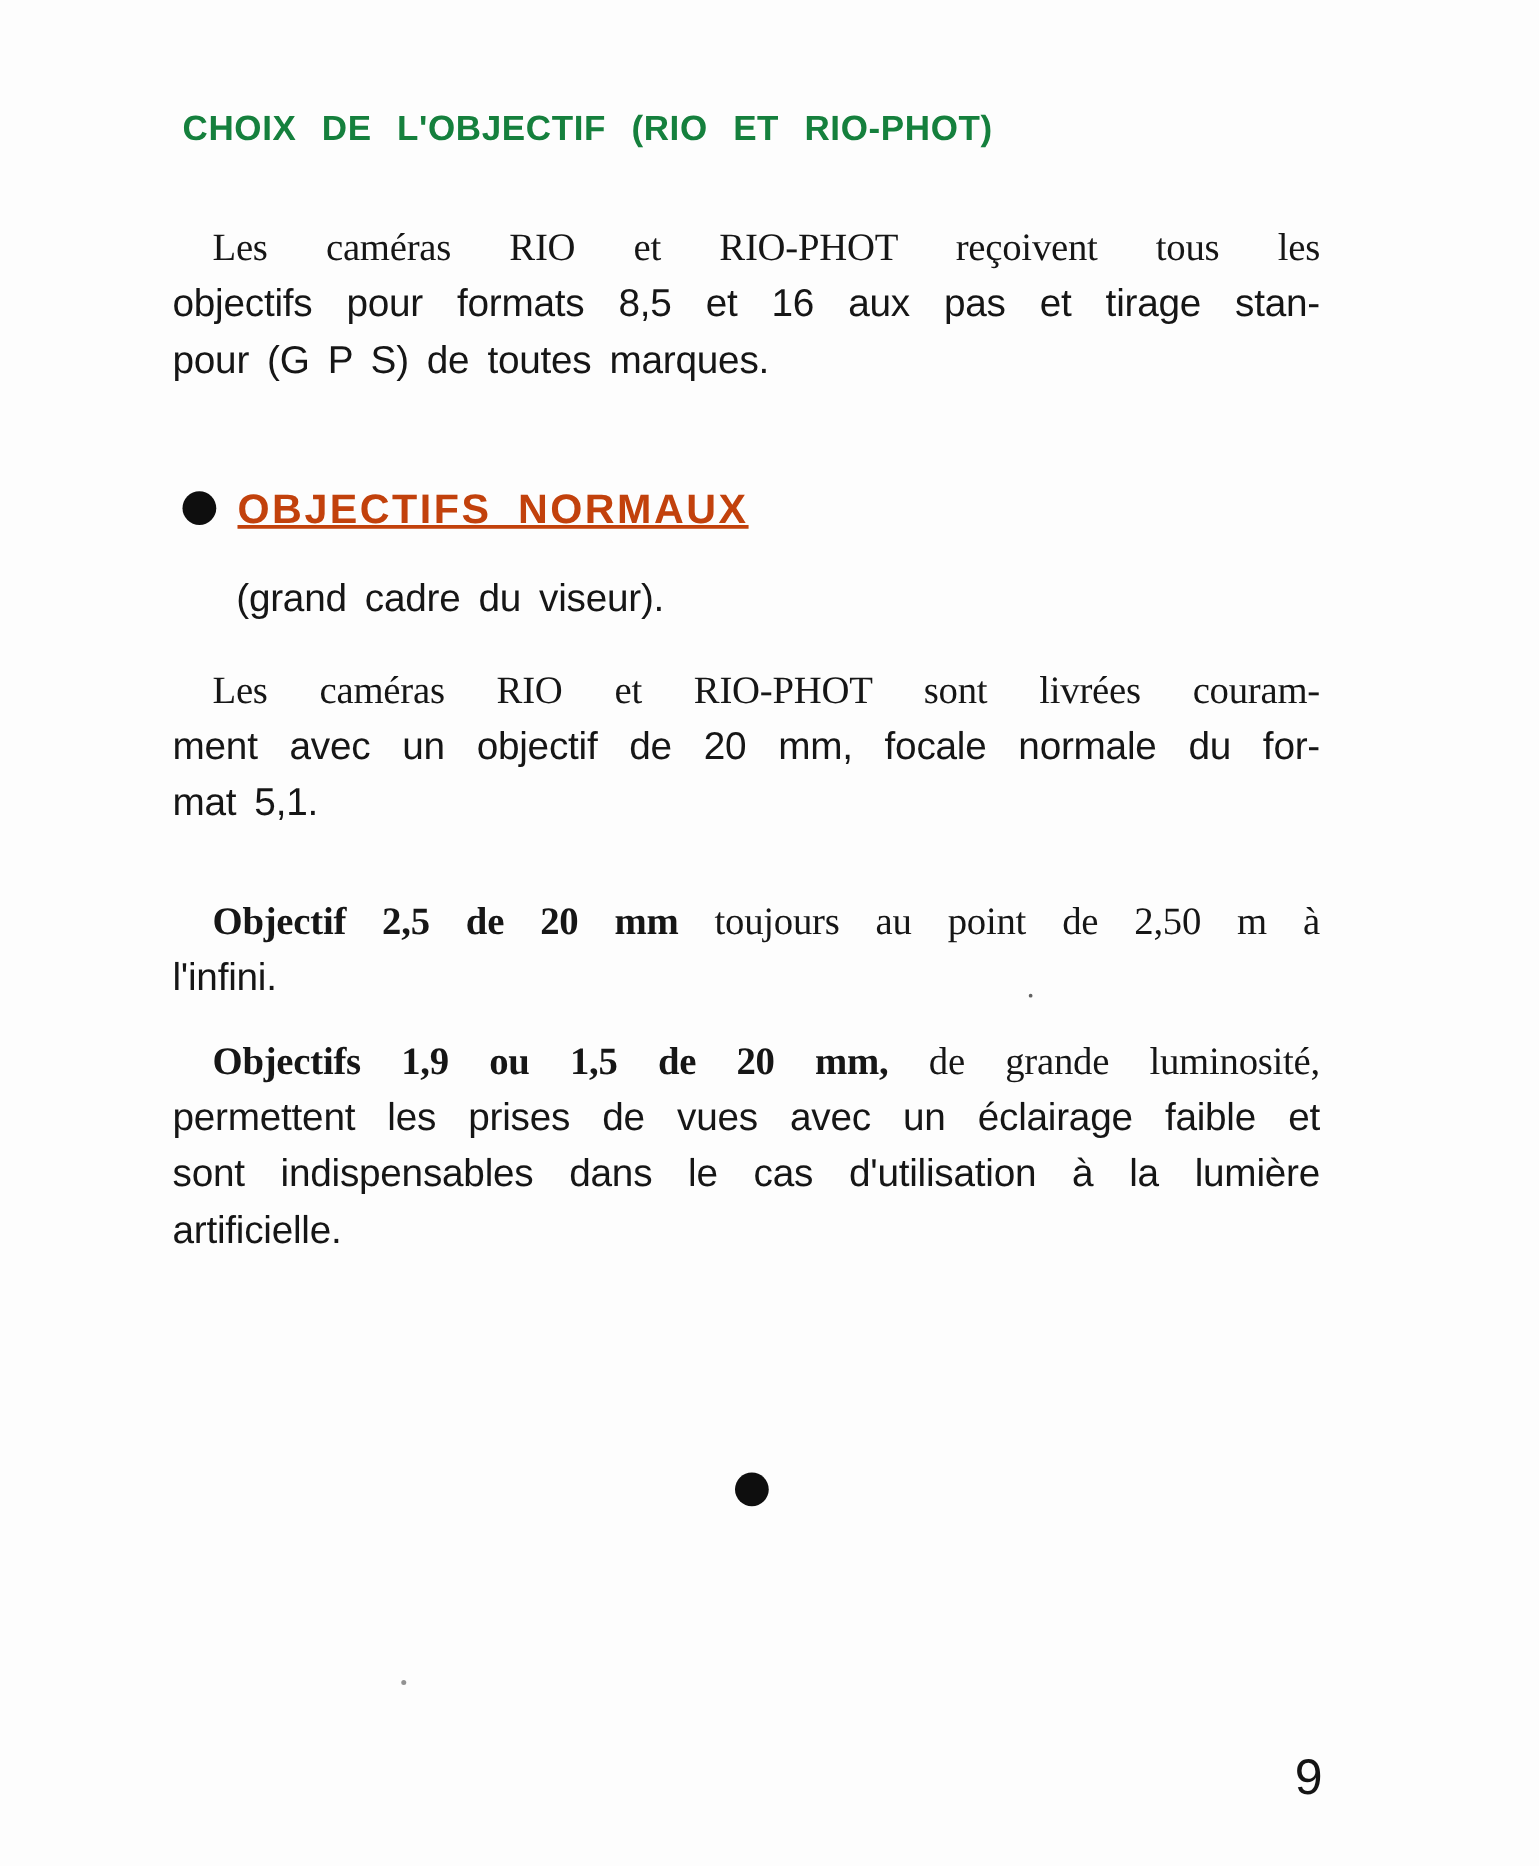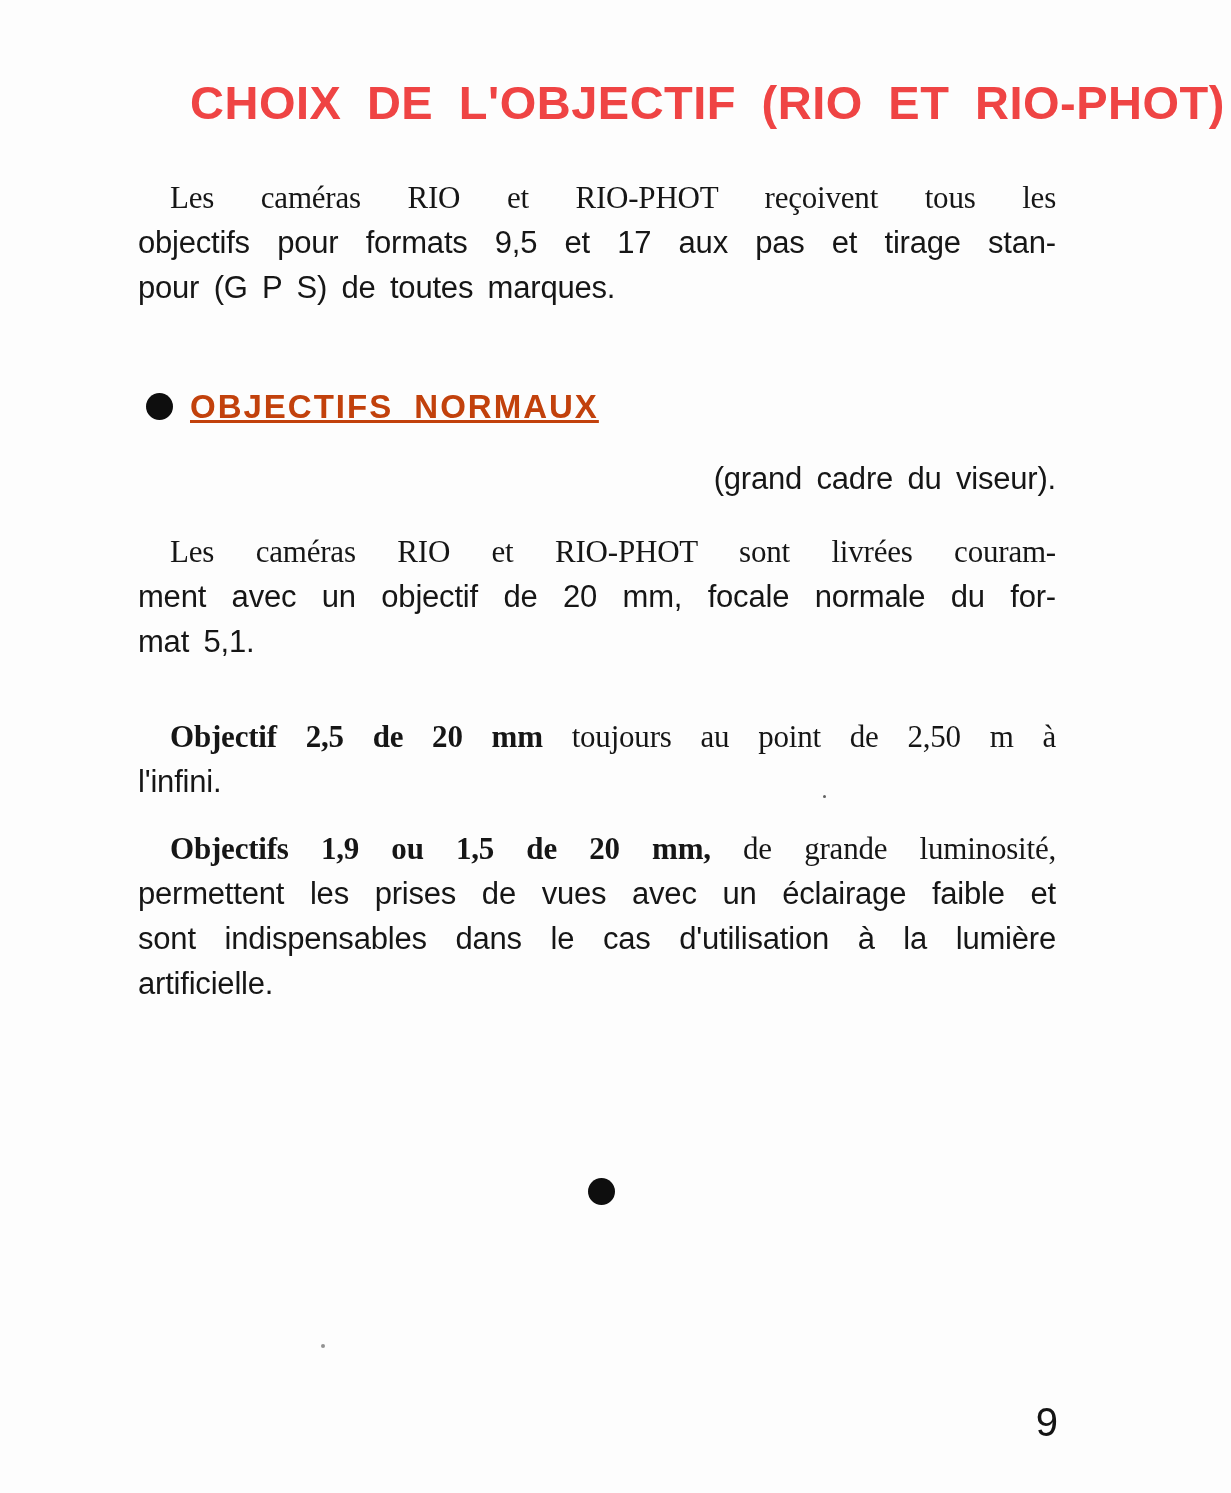--- a/index.html
+++ b/index.html
@@ -12,40 +12,39 @@
   }
   .page {
     position: relative;
     width: 1231px; height: 1493px;
     background: #fdfdfd;
     overflow: hidden;
   }
   .title {
     position: absolute;
     left: 146px; top: 80px;
-    font-size: 47px; font-weight: 700;
+    font-size: 28px; font-weight: 700;
     letter-spacing: 0.5px; word-spacing: 12px;
     white-space: nowrap;
     line-height: 45px;
-    color: #ef4444;
-    margin-left: 44px;
+    color: #15803d;
   }
   .para {
     position: absolute;
     left: 138px; width: 918px;
     font-size: 31px;
     line-height: 45px;
     word-spacing: 6px;
     letter-spacing: -0.2px;
     color: #161616;
   }
   .line { display: block; }
   .just { text-align: justify; text-align-last: justify; }
   .indent { text-indent: 32px; font-family: Liberation Serif, serif; }
-  .indent2 { text-indent: 51px; text-align: right; }
+  .indent2 { text-indent: 51px; }
   .b { font-weight: 700; }
   .heading {
     position: absolute;
     left: 146px; top: 384px; height: 45px;
     display: flex; align-items: center; gap: 17px;
   }
   .bullet {
     width: 27px; height: 27px;
     border-radius: 50%;
     background: #0e0e0e;
@@ -78,21 +77,21 @@
 </style>
 </head>
 <body>
 
 <div class="page">
 
   <div class="title">CHOIX DE L'OBJECTIF (RIO ET RIO-PHOT)</div>
 
   <div class="para" style="top:175px">
     <span class="line just indent">Les caméras RIO et RIO-PHOT reçoivent tous les</span>
-    <span class="line just">objectifs pour formats 9,5 et 17 aux pas et tirage stan-</span>
+    <span class="line just">objectifs pour formats 8,5 et 16 aux pas et tirage stan-</span>
     <span class="line">pour (G P S) de toutes marques.</span>
   </div>
 
   <div class="heading">
     <span class="bullet"></span>
     <span class="heading-label">OBJECTIFS NORMAUX</span>
   </div>
 
   <div class="para" style="top:456px">
     <span class="line indent2">(grand cadre du viseur).</span>

